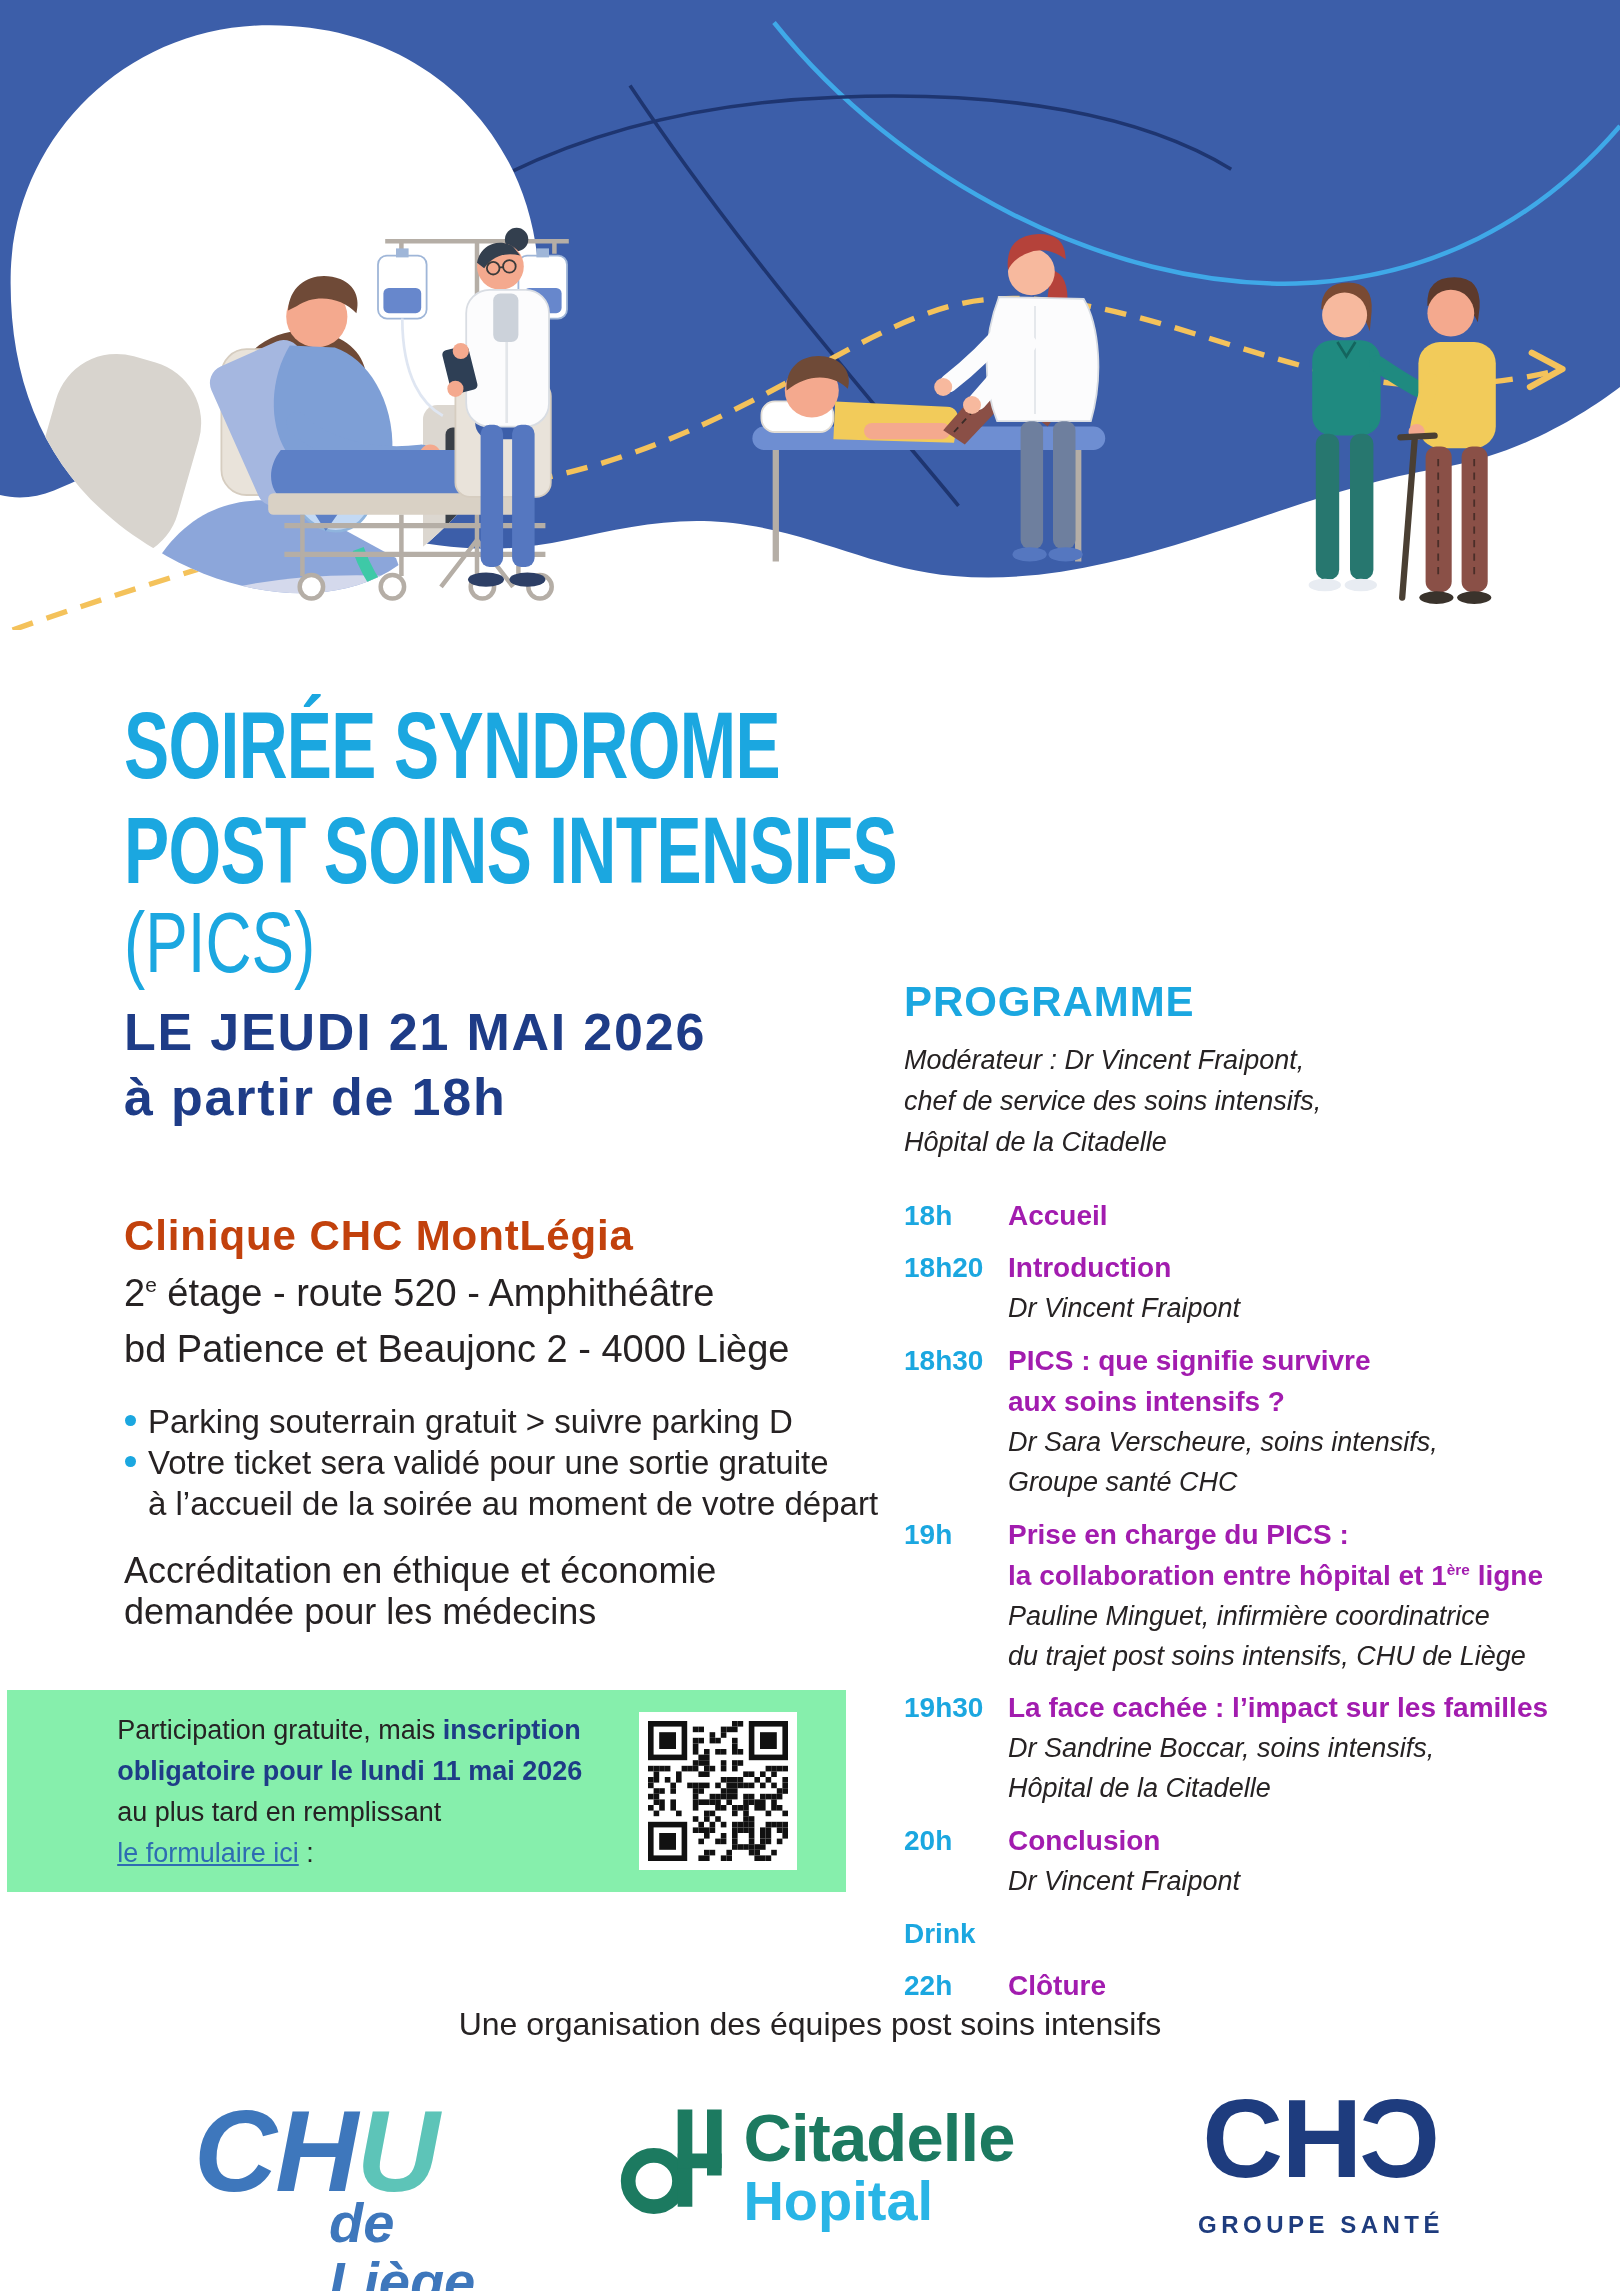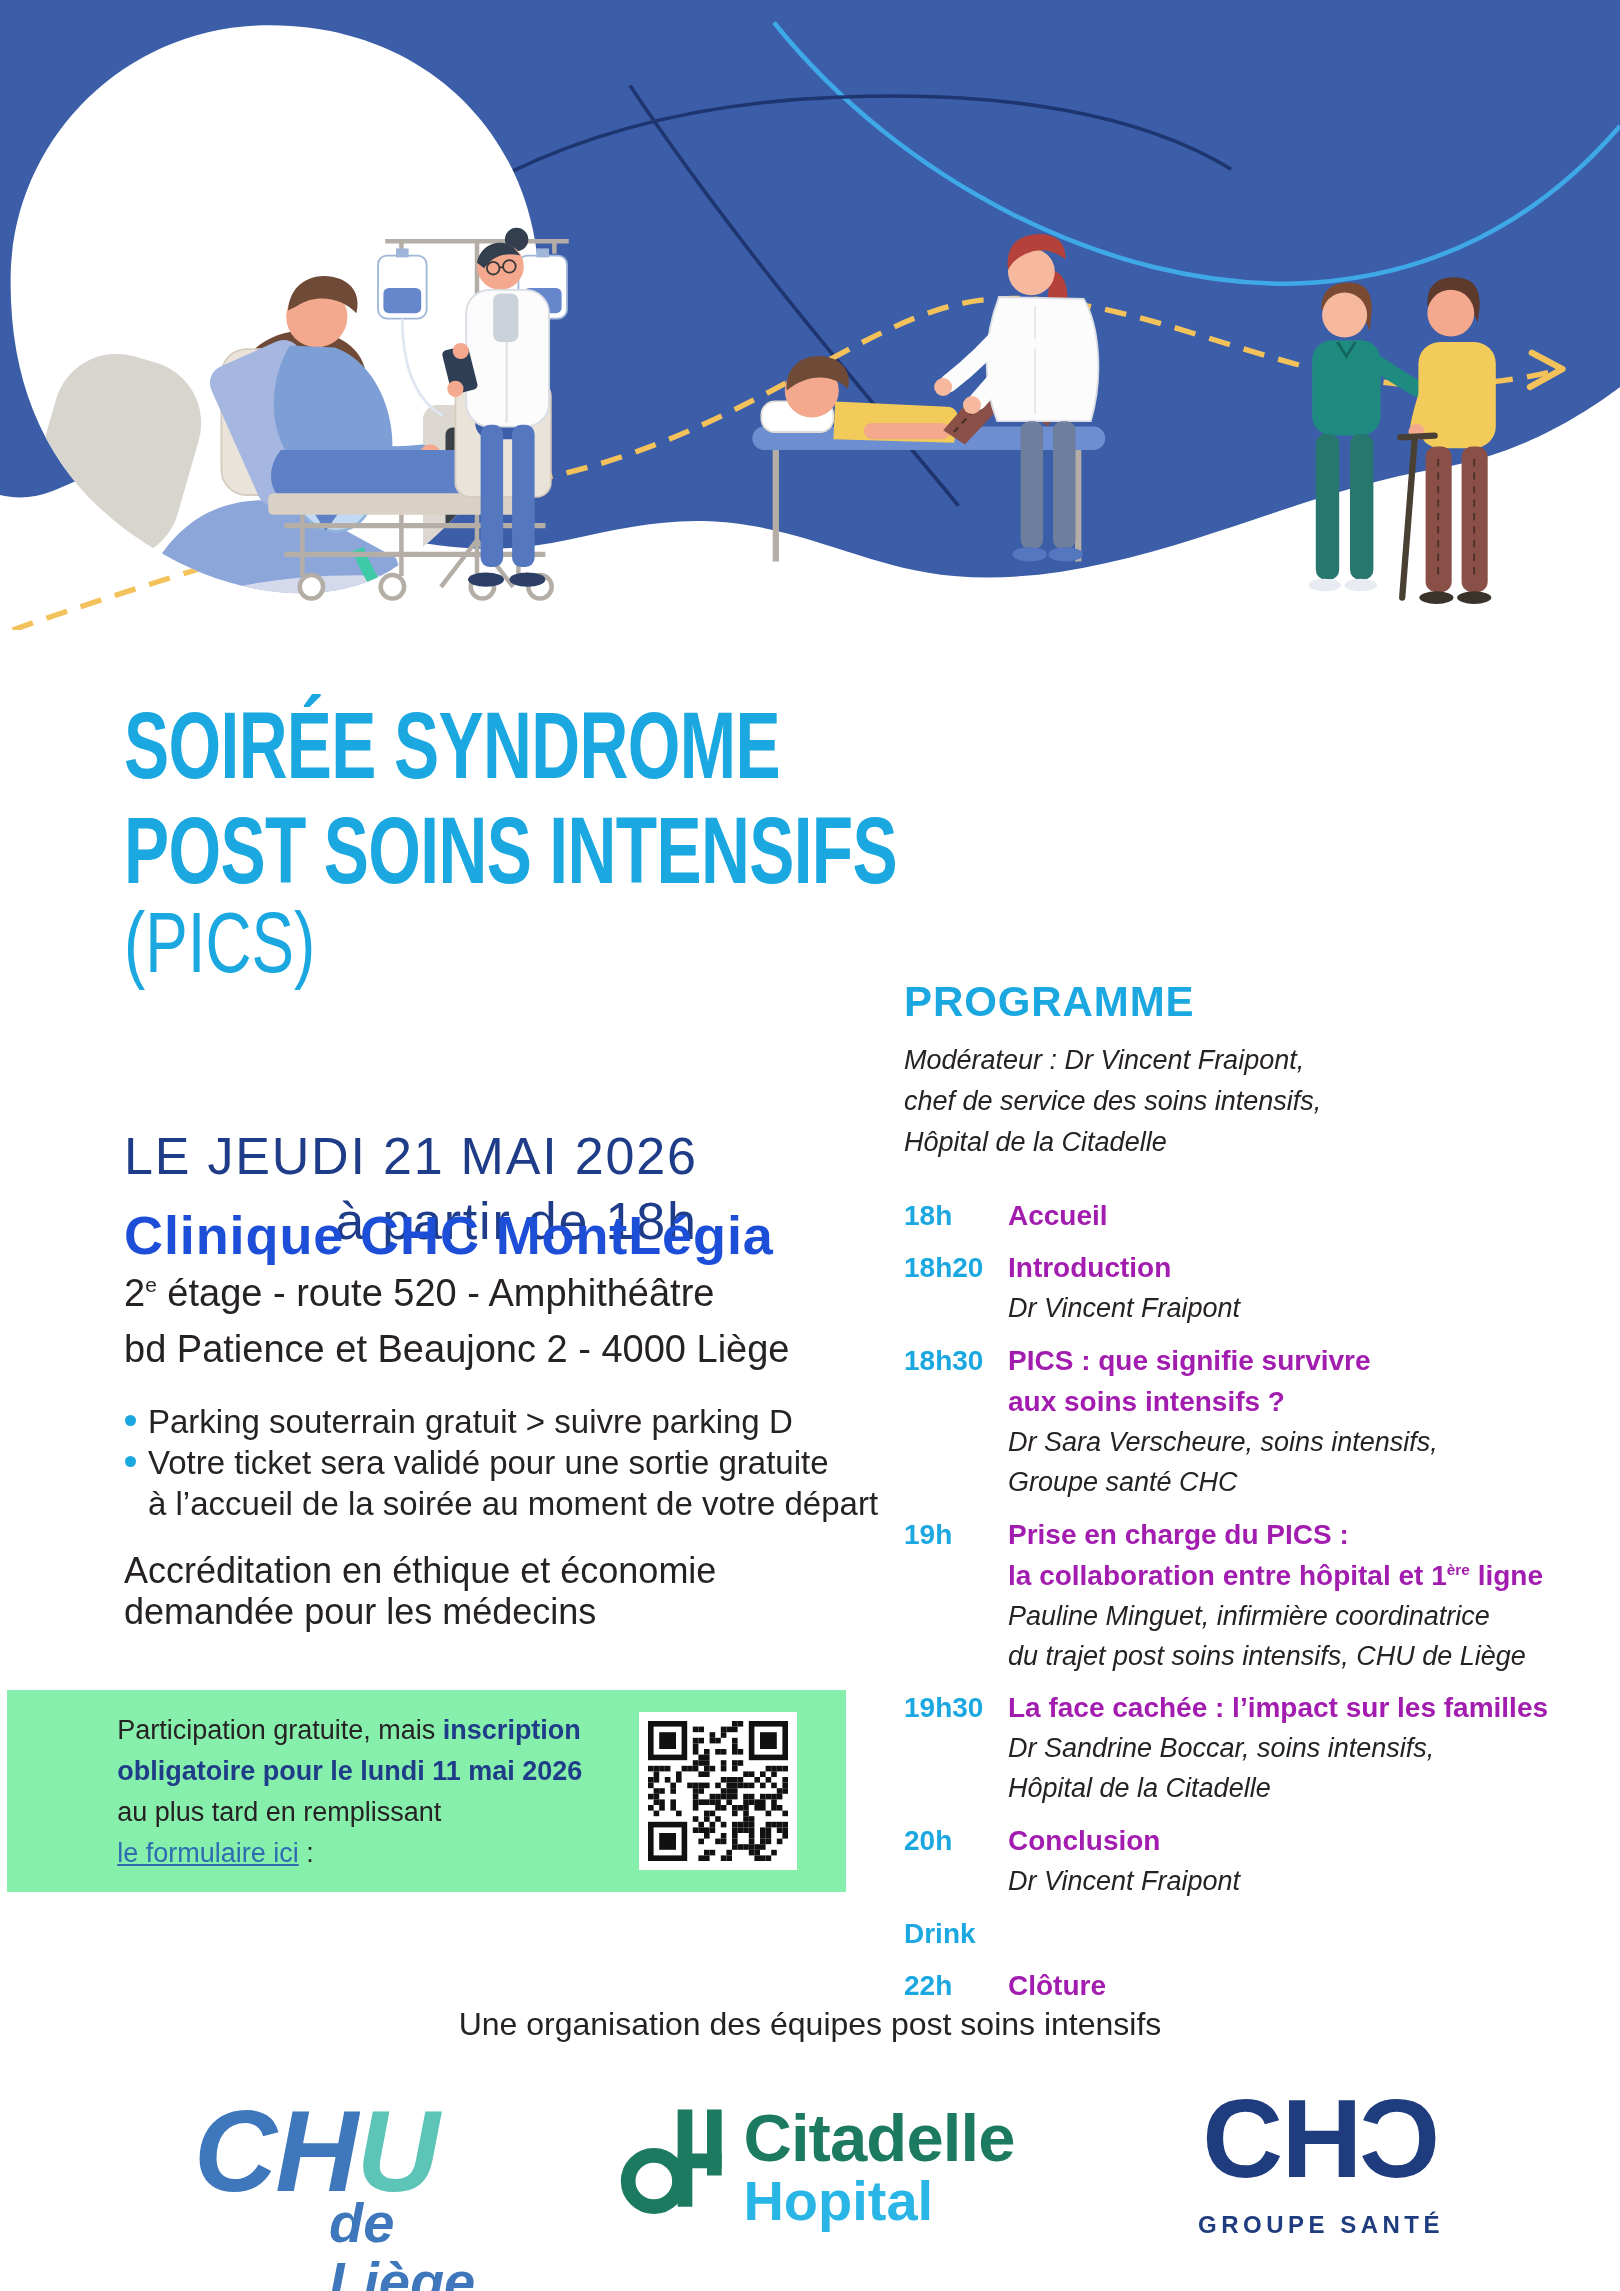--- a/index.html
+++ b/index.html
@@ -9,23 +9,23 @@
   sup{font-size:55%;vertical-align:super;line-height:0;}
 
   
   .banner{left:0;top:0;width:1620px;height:630px;}
 
   
   .title{left:124px;top:693px;font-size:94px;font-weight:bold;line-height:105px;
          color:#1ba7e0;letter-spacing:-0.9px;transform:scaleX(.72);transform-origin:left top;white-space:nowrap;}
   .pics{left:124px;top:898px;font-size:85px;font-weight:400;line-height:90px;color:#1ba7e0;
         transform:scaleX(.75);transform-origin:left top;}
-  .dateblock{left:124px;top:1124px;font-size:52px;font-weight:normal;line-height:65px;
-             color:#1e3c87;letter-spacing:1.8px;white-space:nowrap;text-align:right;}
-  .venue{left:124px;top:1202px;font-size:54px;font-weight:bold;line-height:67px;color:#1d4ed8;
+  .dateblock{left:124px;top:1000px;font-size:52px;font-weight:bold;line-height:65px;
+             color:#1e3c87;letter-spacing:1.8px;white-space:nowrap;}
+  .venue{left:124px;top:1202px;font-size:42px;font-weight:bold;line-height:67px;color:#c2410c;
          letter-spacing:0.9px;white-space:nowrap;}
   .address{left:124px;top:1265px;font-size:38px;line-height:56px;color:#262223;white-space:nowrap;}
   .bullets{left:124px;top:1401px;font-size:33px;line-height:41px;color:#262223;}
   .bullet-row{position:relative;padding-left:24px;white-space:nowrap;}
   .bullet-row .dot{position:absolute;left:0.9px;top:14.4px;width:10.8px;height:10.8px;border-radius:50%;background:#1ba7e0;}
   .accred{left:124px;top:1550px;font-size:36px;line-height:41px;color:#262223;}
 
   
   .reg-box{left:7.2px;top:1690px;width:839px;height:202px;background:#86efac;}
   .reg-text{position:absolute;left:110px;top:20px;font-size:27px;line-height:41px;color:#262223;white-space:nowrap;}

